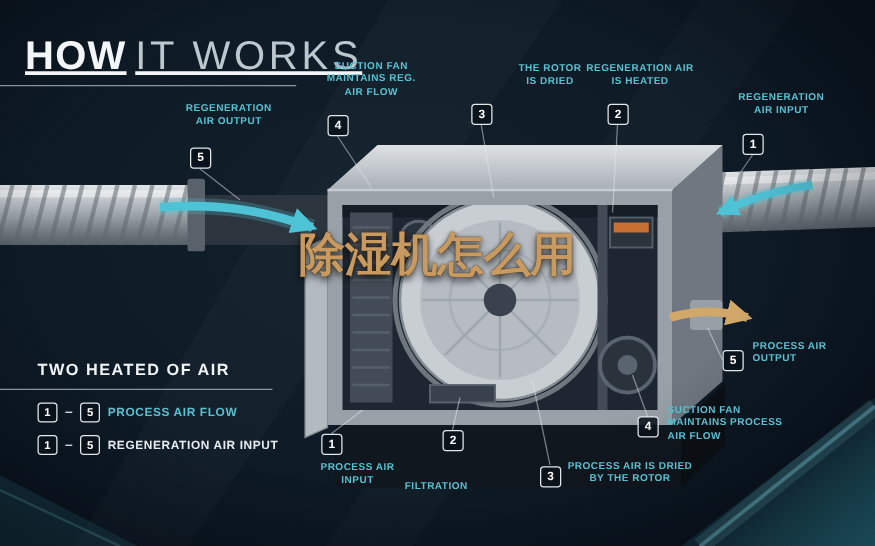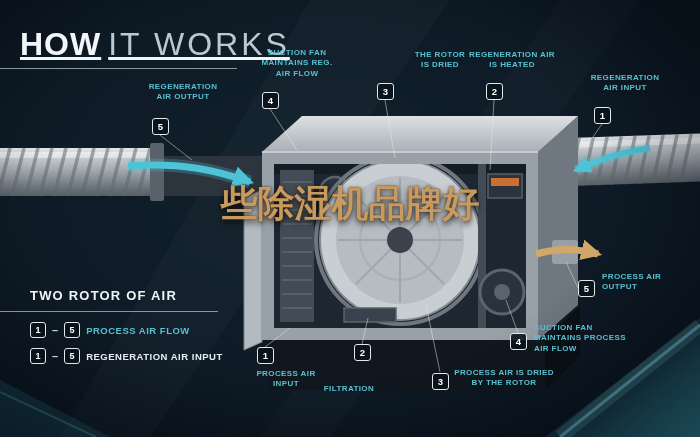--- a/index.html
+++ b/index.html
@@ -204,34 +204,34 @@
 
   <span class="badge" style="left:432px; top:373px;">3</span>
   <div class="callout" style="left:450px; top:368px; width:108px;">PROCESS AIR IS DRIED BY THE ROTOR</div>
 
   <span class="badge" style="left:510px; top:333px;">4</span>
   <div class="callout left-al" style="left:534px; top:323px; width:92px;">SUCTION FAN MAINTAINS PROCESS AIR FLOW</div>
 
   <span class="badge" style="left:578px; top:280px;">5</span>
   <div class="callout left-al" style="left:602px; top:272px; width:66px;">PROCESS AIR OUTPUT</div>
 
-  <div class="legend-title">TWO ROTOR OF AIR</div>
+  <div class="legend-title">TWO HEATED OF AIR</div>
   <div class="rule rule-legend"></div>
 
   <div class="legend-row" style="top:321px;">
     <span class="badge">1</span>
     <span class="dash">–</span>
     <span class="badge">5</span>
     <span class="legend-label proc">PROCESS AIR FLOW</span>
   </div>
 
   <div class="legend-row" style="top:347px;">
     <span class="badge">1</span>
     <span class="dash">–</span>
     <span class="badge">5</span>
     <span class="legend-label regen">REGENERATION AIR INPUT</span>
   </div>
 
   <div class="overlay-cn">
-    <span>些除湿机品牌好</span>
+    <span>除湿机怎么用</span>
   </div>
 
 </div>
 
 </body></html>

